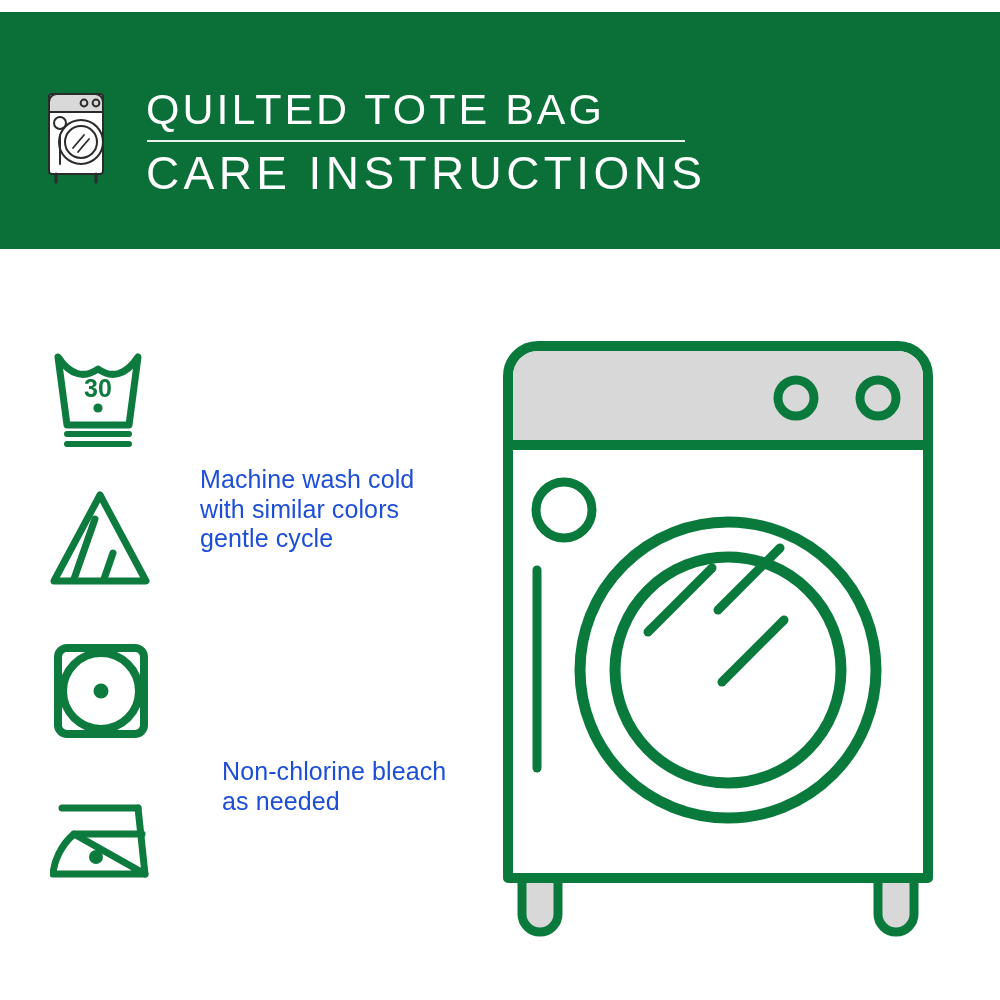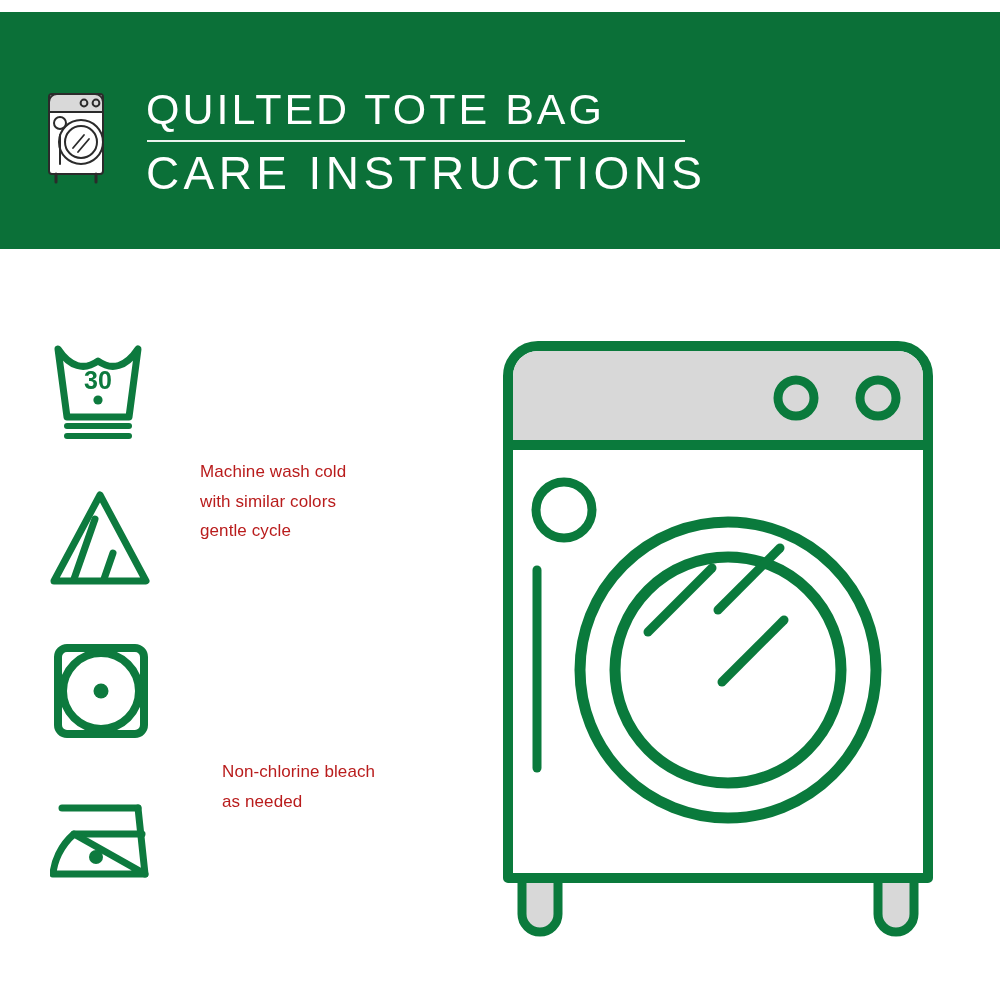--- a/index.html
+++ b/index.html
@@ -78,29 +78,29 @@
   .care-row-symbol {
     position: absolute;
     left: 50px;
     top: 0;
     width: 110px;
     height: 110px;
   }
   .care-row-text {
     position: absolute;
     left: 200px;
-    color: #b91c1c;
-    font-size: 17px;
+    color: #1d4ed8;
+    font-size: 25px;
     line-height: 29.5px;
     letter-spacing: 0.1px;
     white-space: pre-line;
   }
 
   
-  #care-row-wash   { top: 100px; height: 112px; padding-left: 12px; }
+  #care-row-wash   { top: 108px; height: 112px; padding-left: 12px; }
   #care-row-bleach { top: 250px; height: 110px; }
   #care-row-dry    { top: 403px; height: 112px; }
   #care-row-iron   { top: 553px; height: 110px; }
 
   #care-row-wash   .care-row-text { top: 120px; }
   #care-row-bleach .care-row-text { top: 270px; margin-left: 22px; }
 
   
   #machine-illustration {
     position: absolute;

